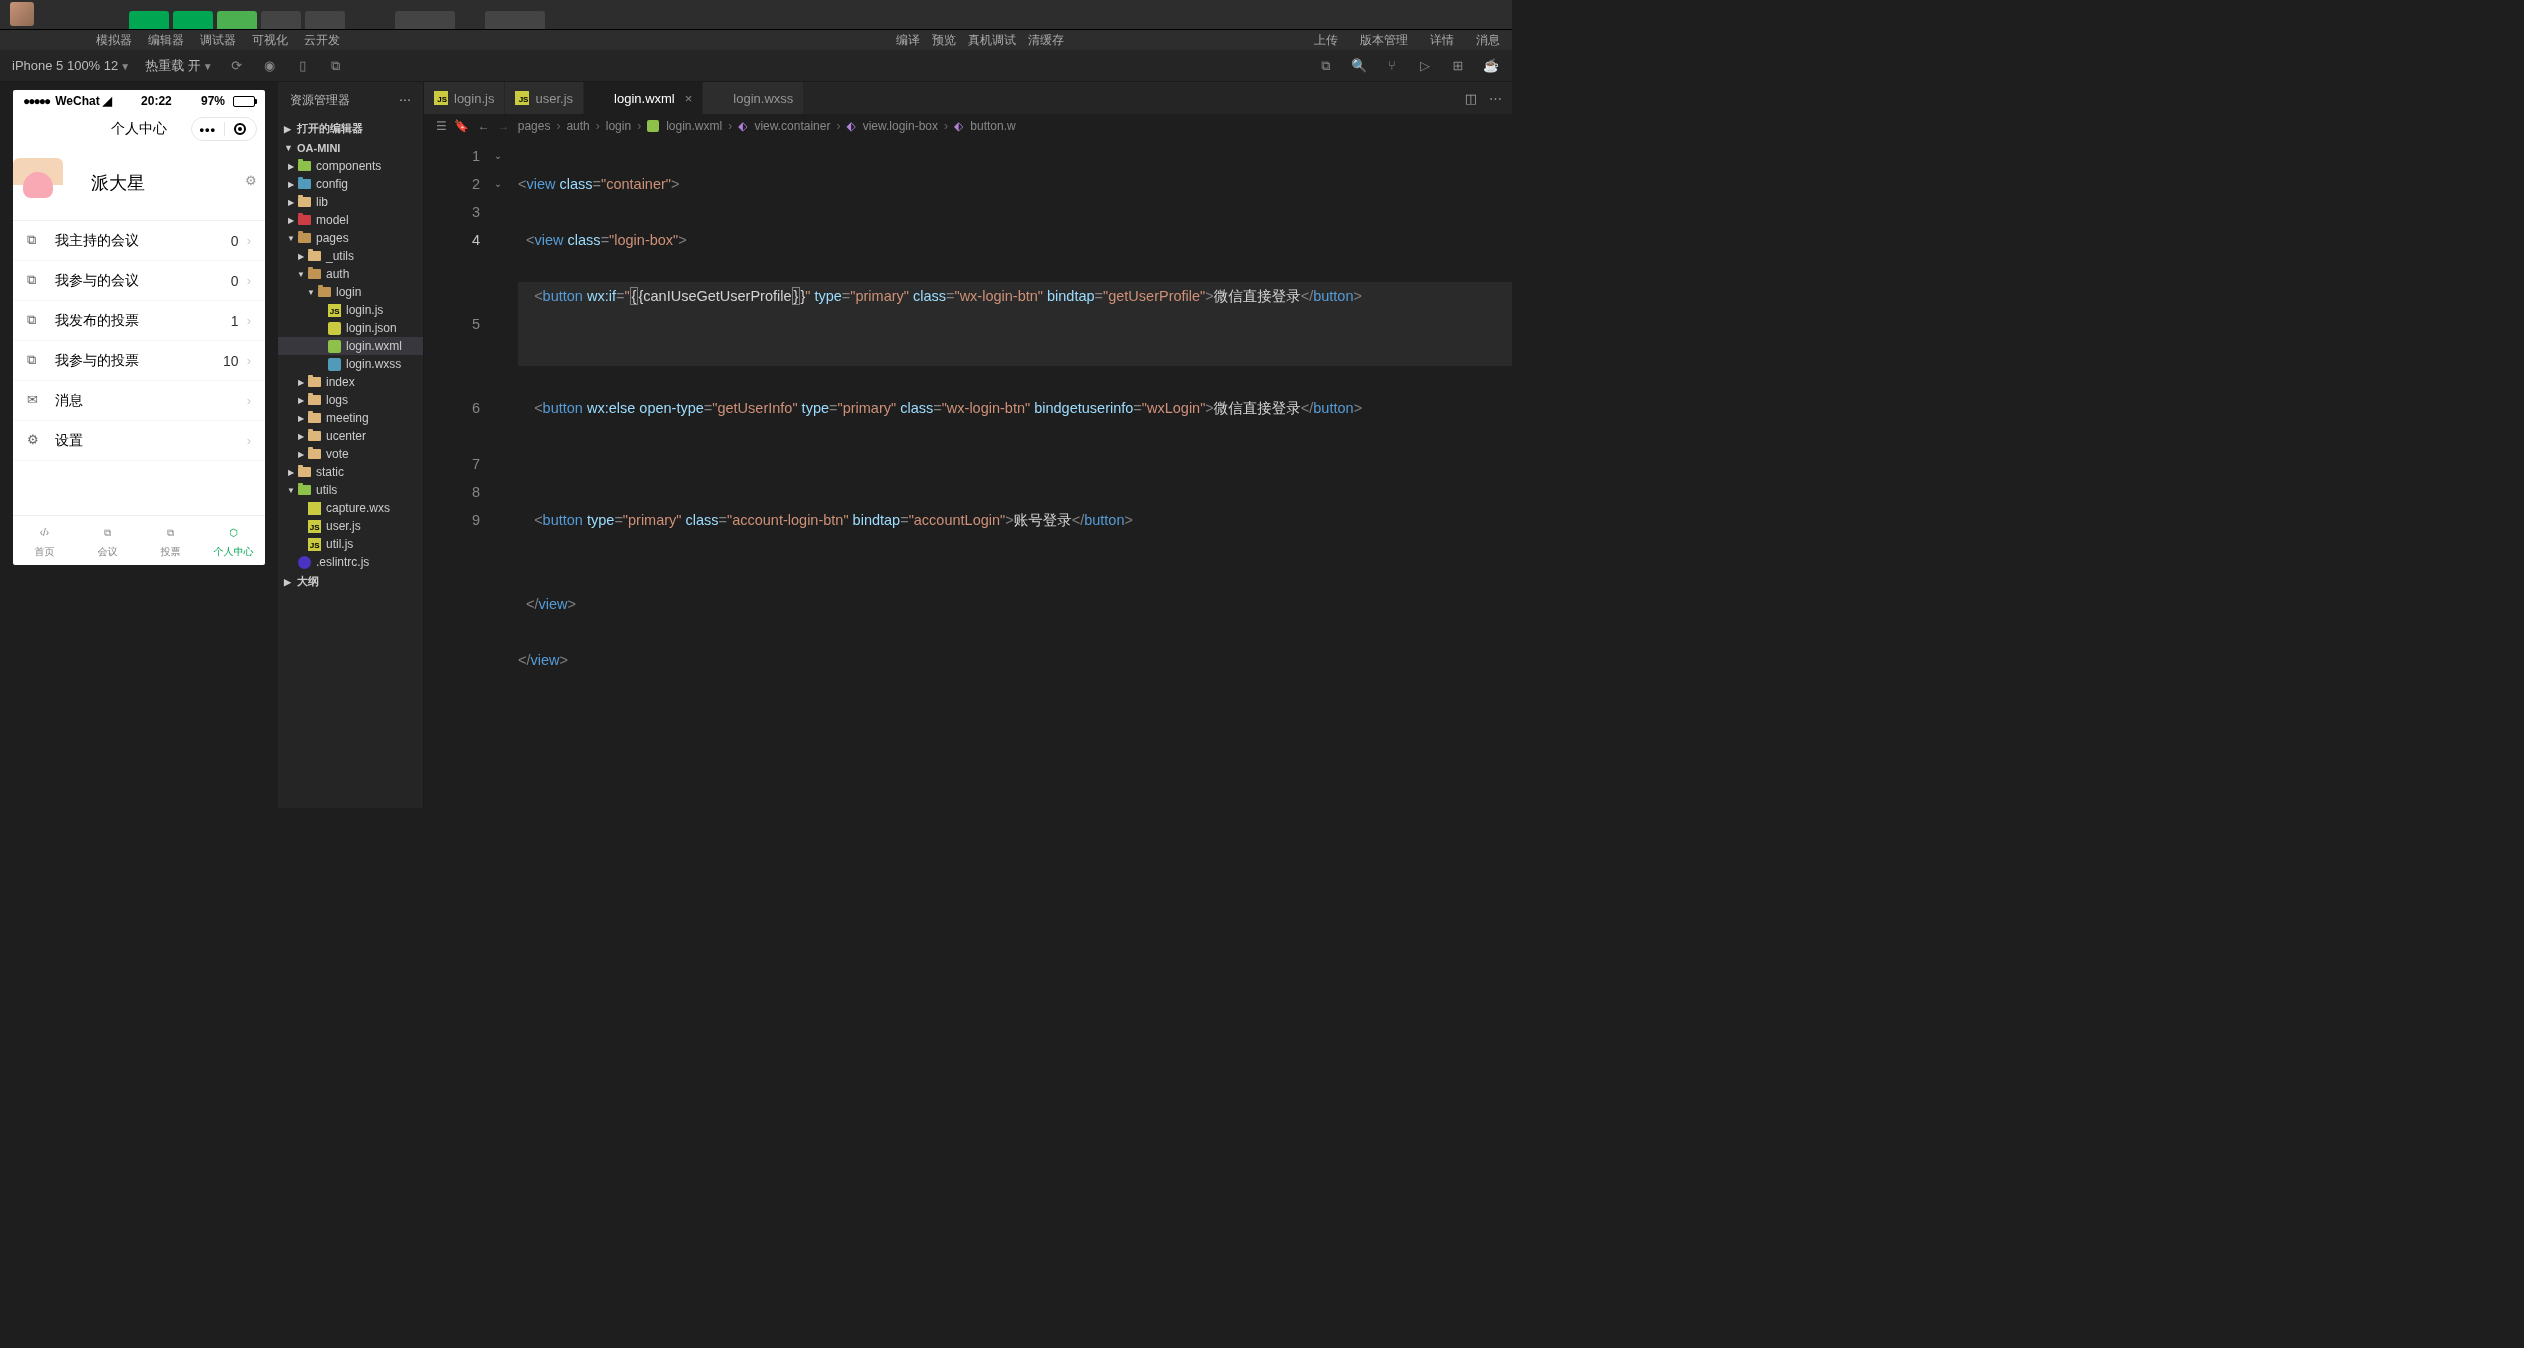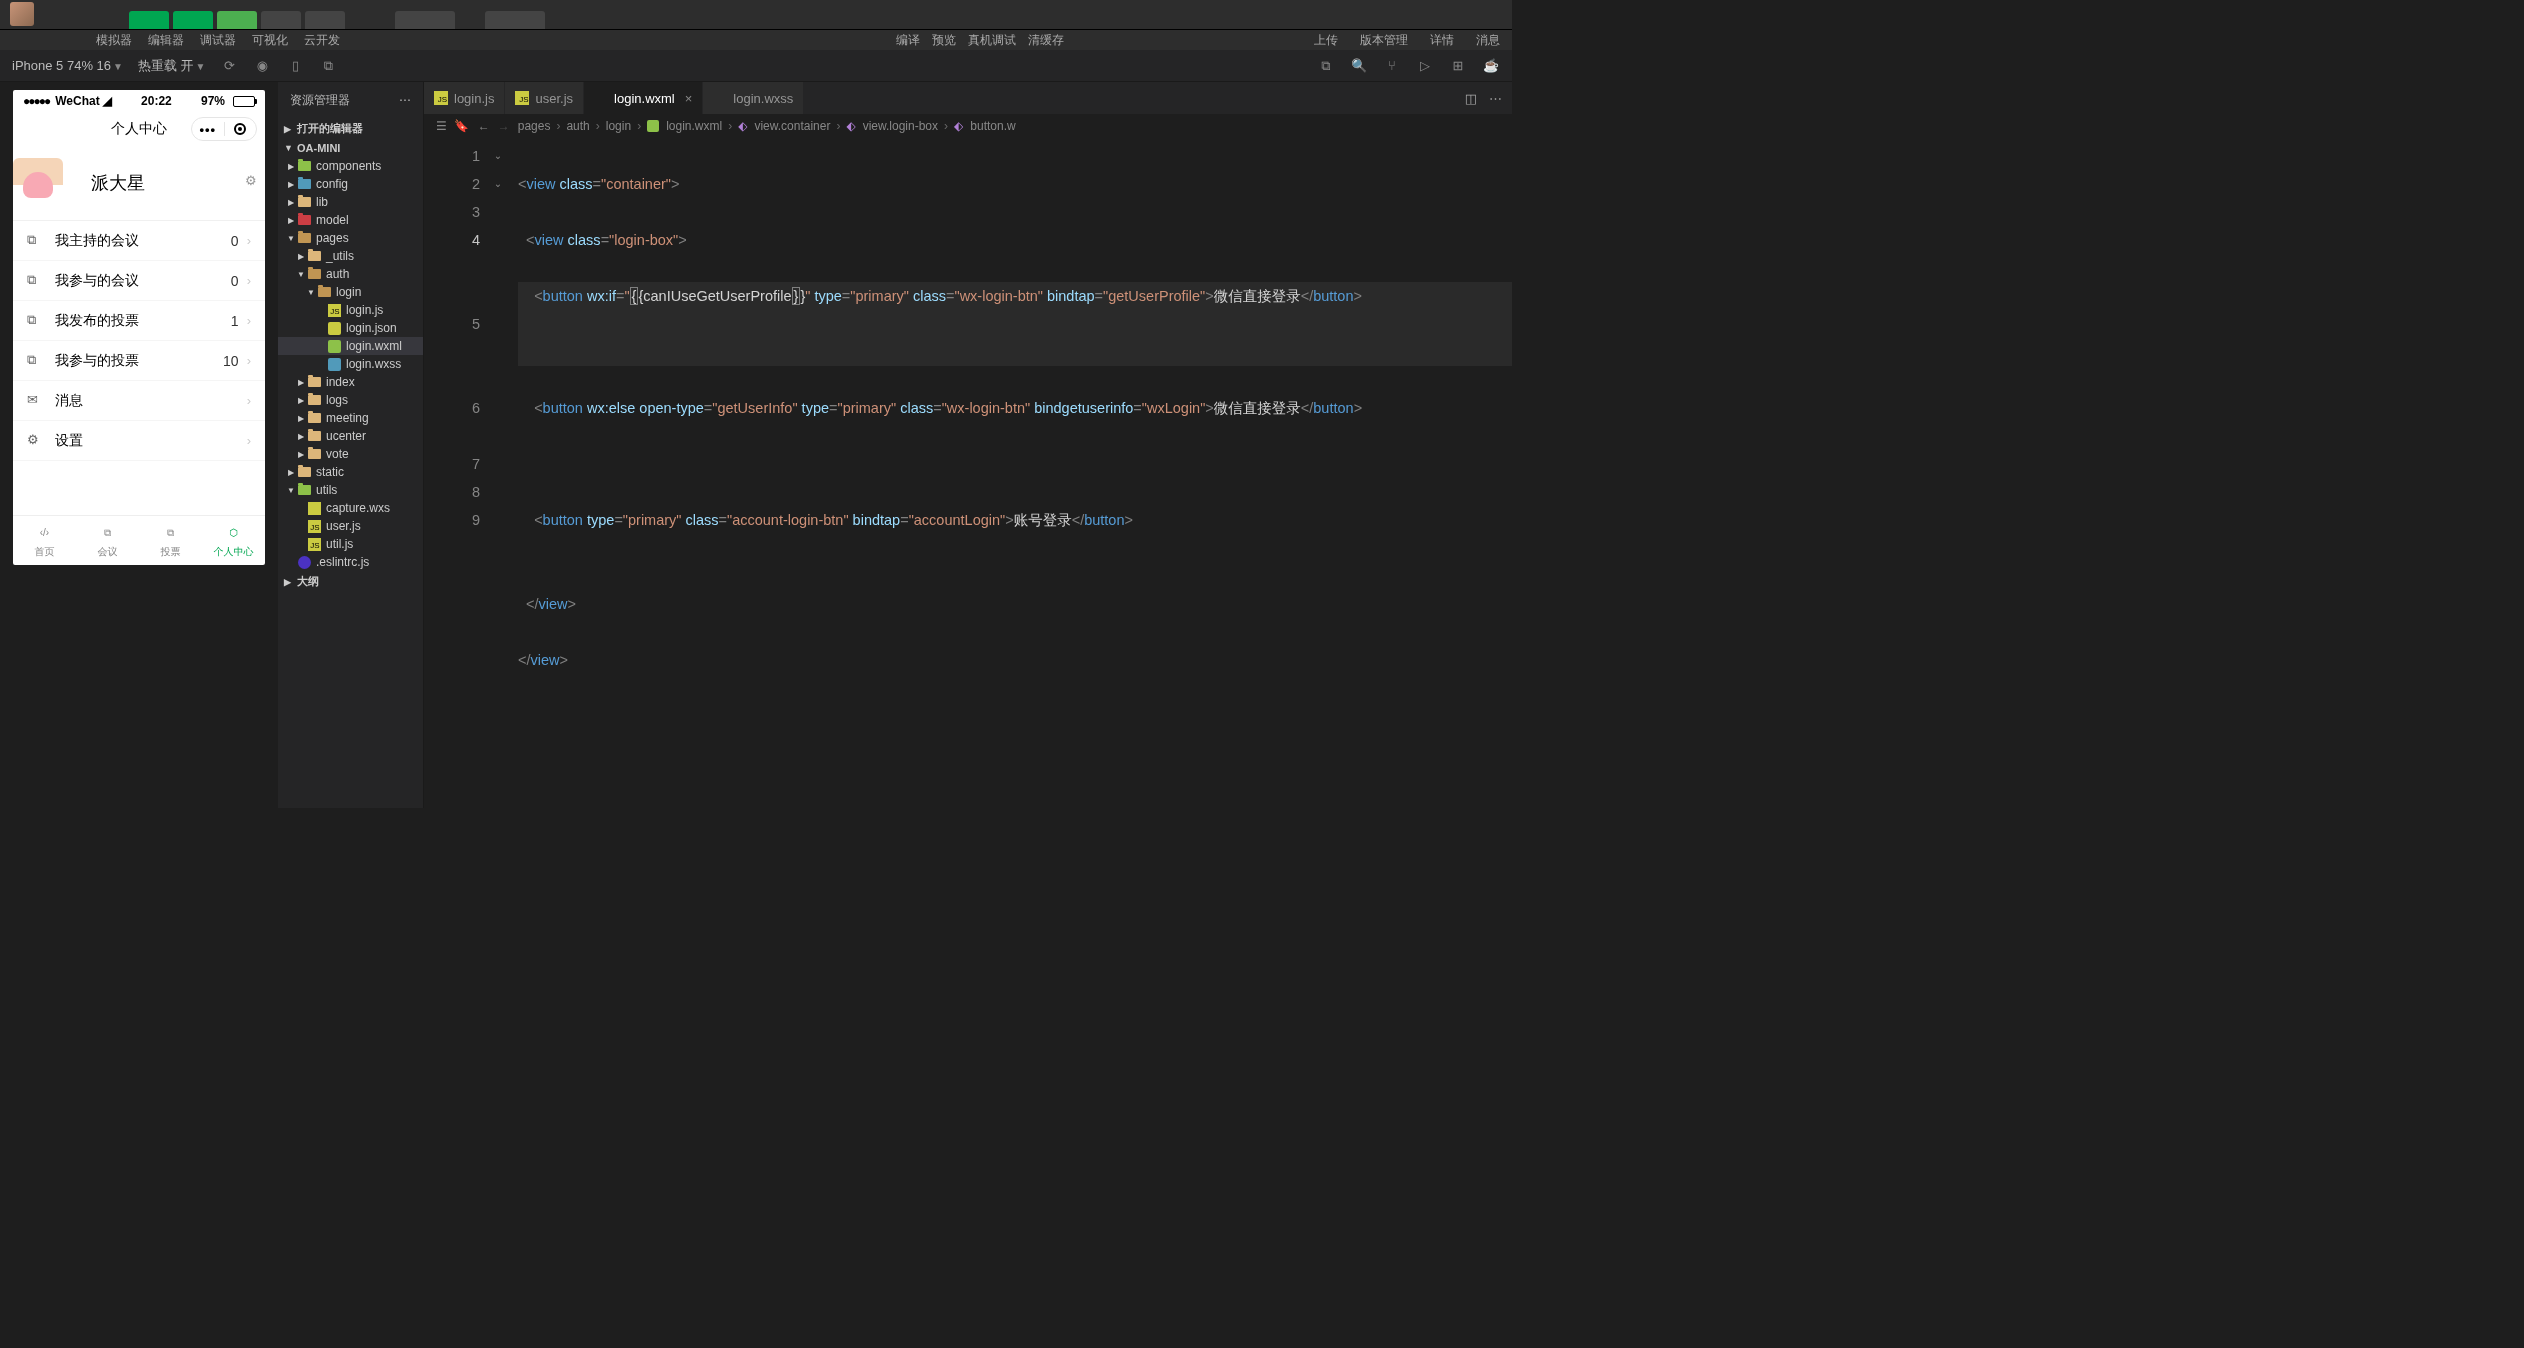--- a/index.html
+++ b/index.html
@@ -76,21 +76,21 @@
 .tree-row { height:18px; display:flex; align-items:center; padding-right:4px; cursor:pointer; white-space:nowrap; }
 .tree-row.selected { background:#37373d; }
 .tree-row .arrow { width:10px; font-size:8px; color:#ccc; display:flex; justify-content:center; }
 .tree-row .ficon { width:16px; height:14px; margin-right:4px; display:flex; align-items:center; justify-content:center; }
 .tree-row .fname { color:#ccc; }
 .fi-folder { width:13px; height:10px; background:#dcb67a; border-radius:1px; position:relative; }
 .fi-folder.open { background:#c09553; }
 .fi-folder::before { content:""; position:absolute; top:-2px; left:0; width:5px; height:2px; background:inherit; border-radius:1px 1px 0 0; }
 .fi-folder.green { background:#8dc149; }
 .fi-folder.blue { background:#519aba; }
-.fi-js { width:13px; height:13px; background:#cbcb41; color:#000; font-size:8px; font-weight:normal; display:flex; align-items:flex-end; justify-content:flex-end; padding:1px; }
+.fi-js { width:13px; height:13px; background:#cbcb41; color:#000; font-size:8px; font-weight:bold; display:flex; align-items:flex-end; justify-content:flex-end; padding:1px; }
 .fi-json { width:13px; height:13px; background:#cbcb41; border-radius:2px; }
 .fi-wxml { width:13px; height:13px; background:#8dc149; border-radius:2px; }
 .fi-wxss { width:13px; height:13px; background:#519aba; border-radius:2px; }
 .fi-wxs { width:13px; height:13px; background:#cbcb41; }
 .fi-eslint { width:13px; height:13px; background:#4b32c3; border-radius:50%; }
 
 
 .editor-area { flex:1; display:flex; flex-direction:column; background:#1e1e1e; min-width:0; }
 .tabs { height:32px; background:#252526; display:flex; align-items:stretch; }
 .tab { display:flex; align-items:center; padding:0 10px; gap:6px; background:#2d2d2d; border-right:1px solid #252526; color:#969696; cursor:pointer; }
@@ -157,21 +157,21 @@
   </div>
   <div style="display:flex;gap:22px;margin-right:12px">
     <span>上传</span>
     <span>版本管理</span>
     <span>详情</span>
     <span>消息</span>
   </div>
 </div>
 
 <div class="secondbar">
-  <span class="dev-info"><span>iPhone 5 74% 16</span><span class="chev">▼</span></span>
+  <span class="dev-info"><span>iPhone 5 100% 12</span><span class="chev">▼</span></span>
   <span class="dev-info"><span>热重载 开</span><span class="chev">▼</span></span>
   <span class="icon">⟳</span>
   <span class="icon">◉</span>
   <span class="icon">▯</span>
   <span class="icon">⧉</span>
   <span class="spacer"></span>
   <span class="icon">⧉</span>
   <span class="icon">🔍</span>
   <span class="icon">⑂</span>
   <span class="icon">▷</span>

